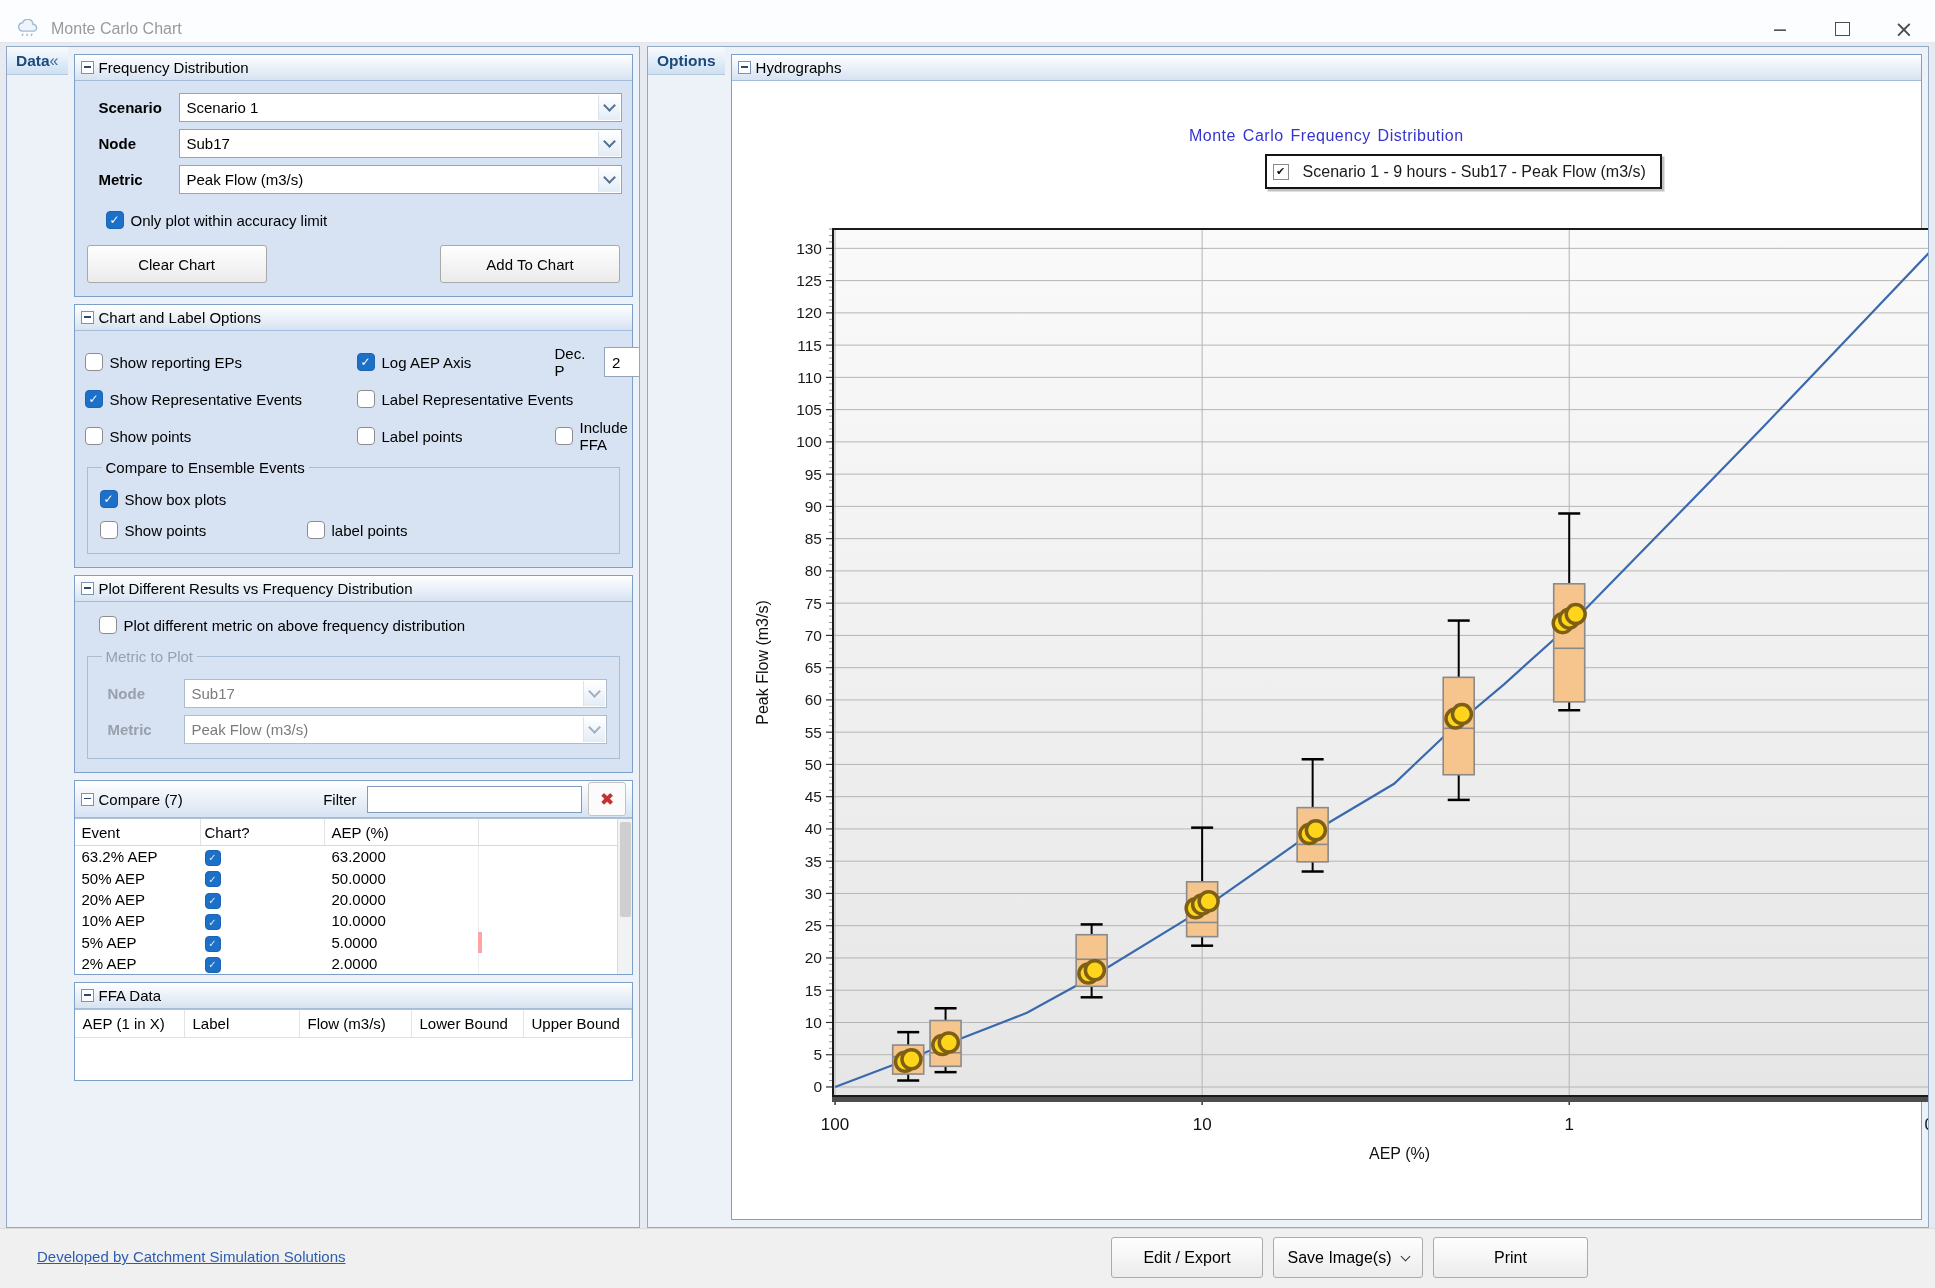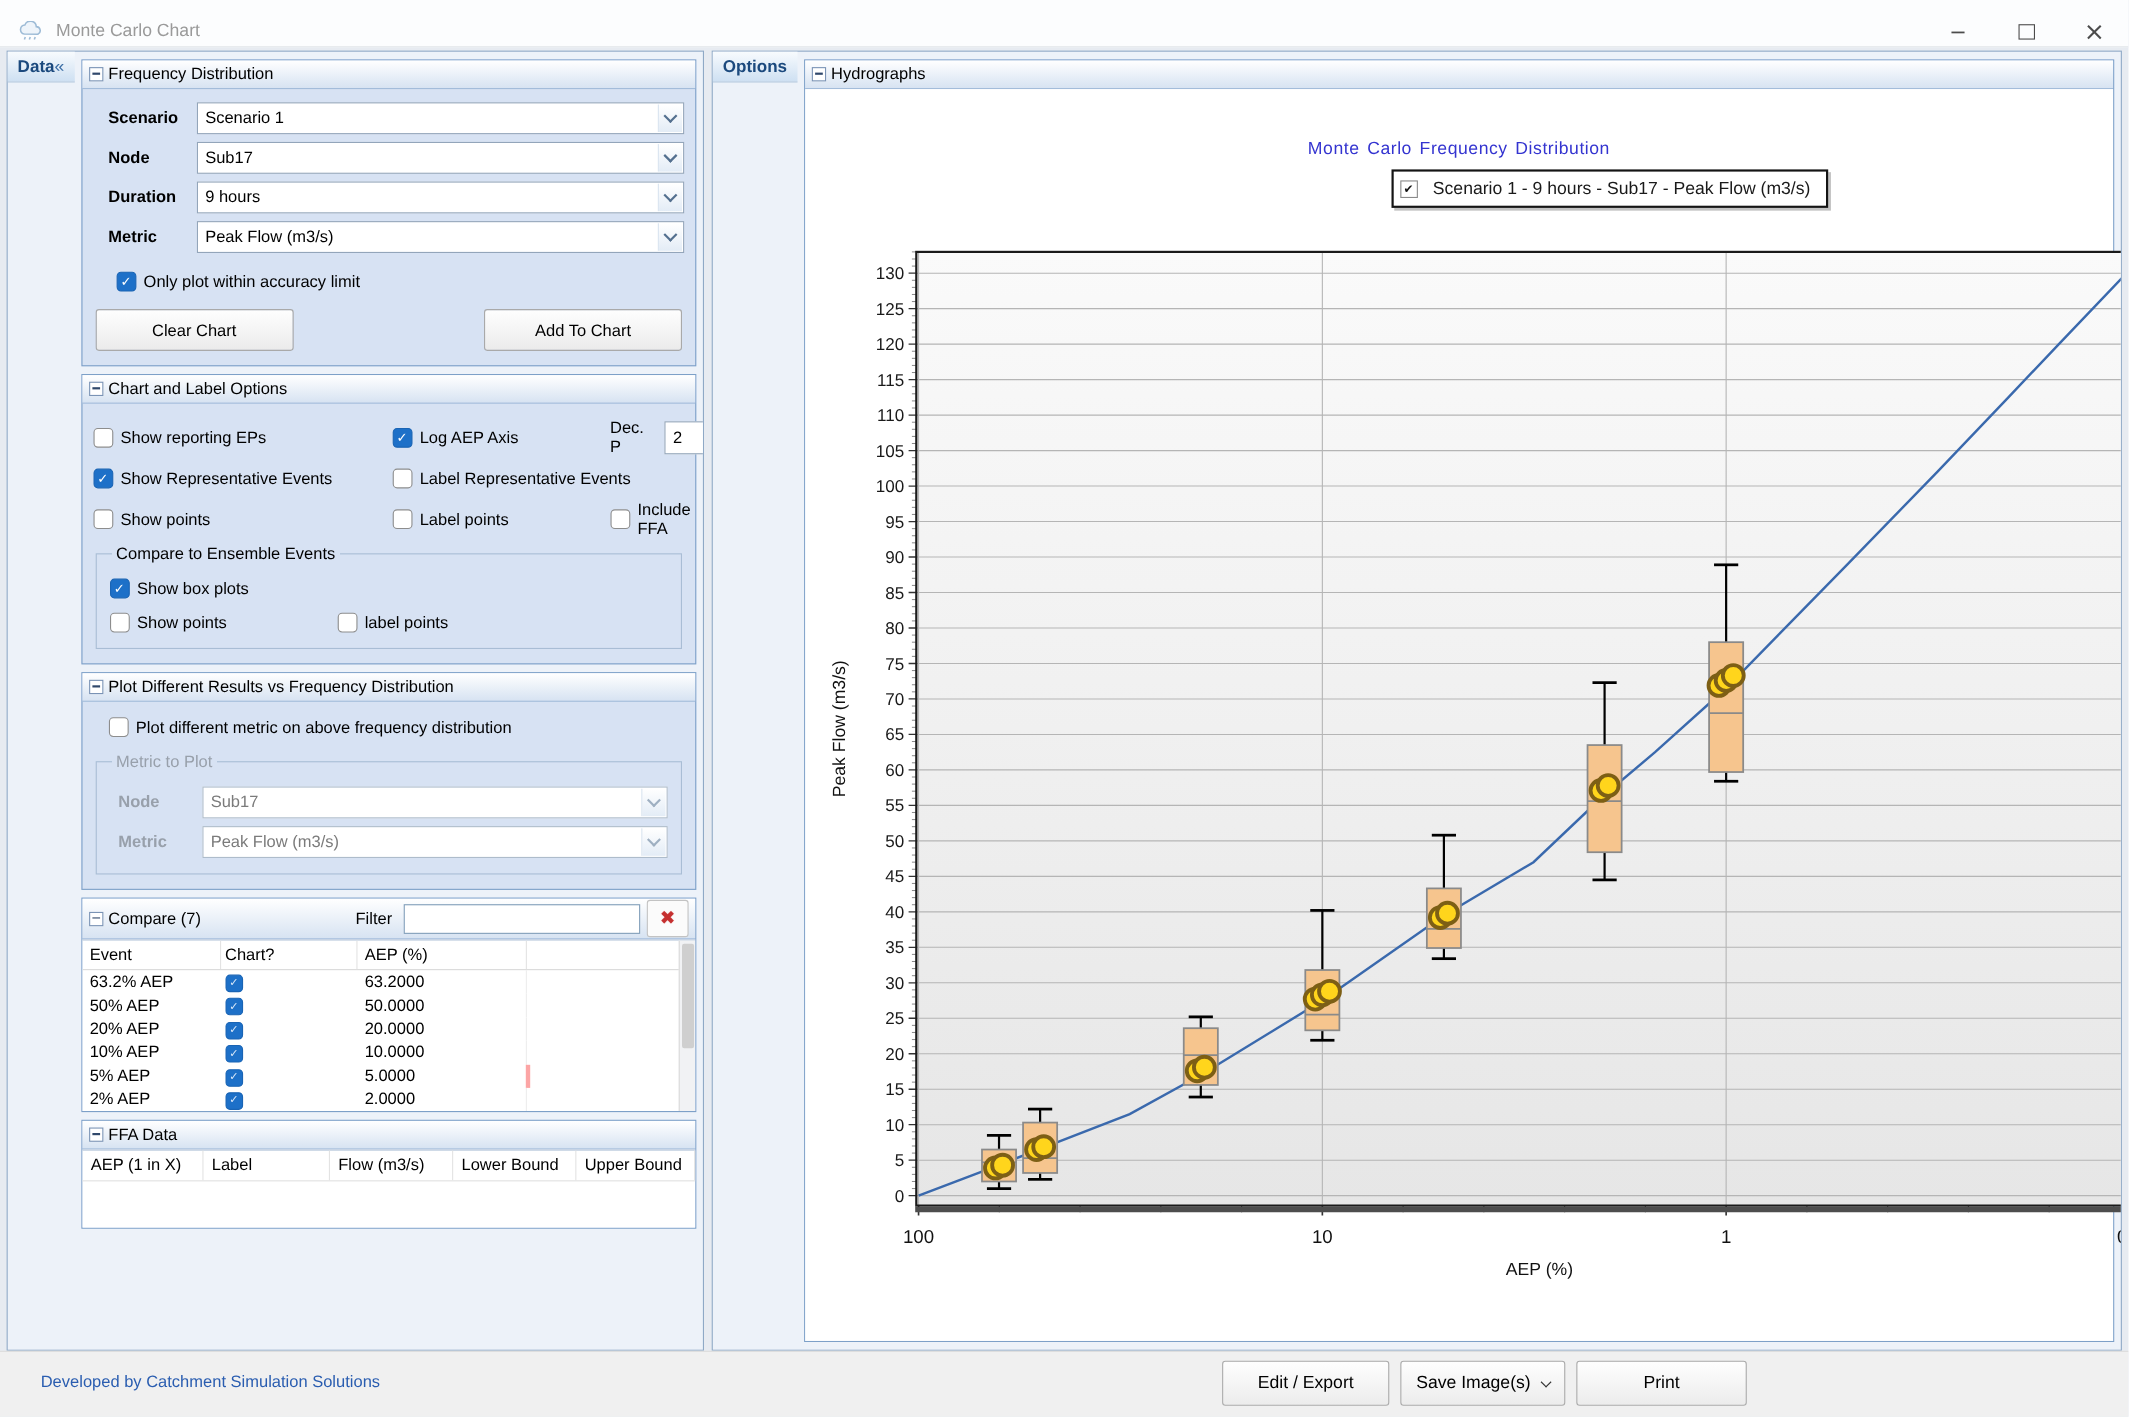--- a/index.html
+++ b/index.html
@@ -108,21 +108,21 @@
     color:#3434d0;font-size:16px;letter-spacing:0.5px;word-spacing:2px}
   .legend{position:absolute;left:533px;top:73px;height:31px;background:#fff;border:2px solid #141414;
     display:flex;align-items:center;padding:0 14px 0 6px;box-shadow:2.5px 2.5px 0 rgba(120,120,120,.45)}
   .legend-cb{width:16px;height:16px;border:1px solid #8a8a8a;background:#fff;display:flex;
     align-items:center;justify-content:center;margin-right:14px;box-sizing:border-box}
   .legend-cb::after{content:"✔";font-size:11px;color:#111;font-family:"DejaVu Sans",sans-serif}
   .legend-label{font-size:16px;color:#1a1a1a}
   #chart-svg{position:absolute;left:0;top:0}
   
   .footer{position:absolute;left:0;right:0;bottom:0;height:59px;background:#f0f0f0;border-top:1px solid #dcdcdc}
-  .dev-link{position:absolute;left:37px;top:19px;font-size:15px;color:#2a5db0;cursor:pointer}
+  .dev-link{position:absolute;left:37px;top:19px;font-size:15px;color:#2a5db0;text-decoration:underline;cursor:pointer}
   .footer-btns{position:absolute;left:1111px;top:8px;display:flex;gap:10px}
   .fbtn{height:41px;background:linear-gradient(#fefefe,#ececec);border:1px solid #ababab;border-radius:3px;
     font-size:16px;display:flex;align-items:center;justify-content:center;box-sizing:border-box}
   .fbtn.b1{width:152px}.fbtn.b2{width:150px}.fbtn.b3{width:155px}
   .fbtn .chev{margin-left:10px;margin-top:-2px;border-color:#333;width:6px;height:6px;border-width:1.6px}
 </style>
 </head>
 <body>
 
 <div class="titlebar">
@@ -165,29 +165,20 @@
             <span>Scenario 1</span>
             <span class="dd">
                 <span class="chev"></span>
               </span>
           </div>
         </div>
         <div class="f-row">
           <span class="f-label">Node</span>
           <div class="combo">
             <span>Sub17</span>
-            <span class="dd">
-                <span class="chev"></span>
-              </span>
-          </div>
-        </div>
-        <div class="f-row">
-          <span class="f-label">Duration</span>
-          <div class="combo">
-            <span>9 hours</span>
             <span class="dd">
                 <span class="chev"></span>
               </span>
           </div>
         </div>
         <div class="f-row" style="margin-bottom:0">
           <span class="f-label">Metric</span>
           <div class="combo">
             <span>Peak Flow (m3/s)</span>
             <span class="dd">

